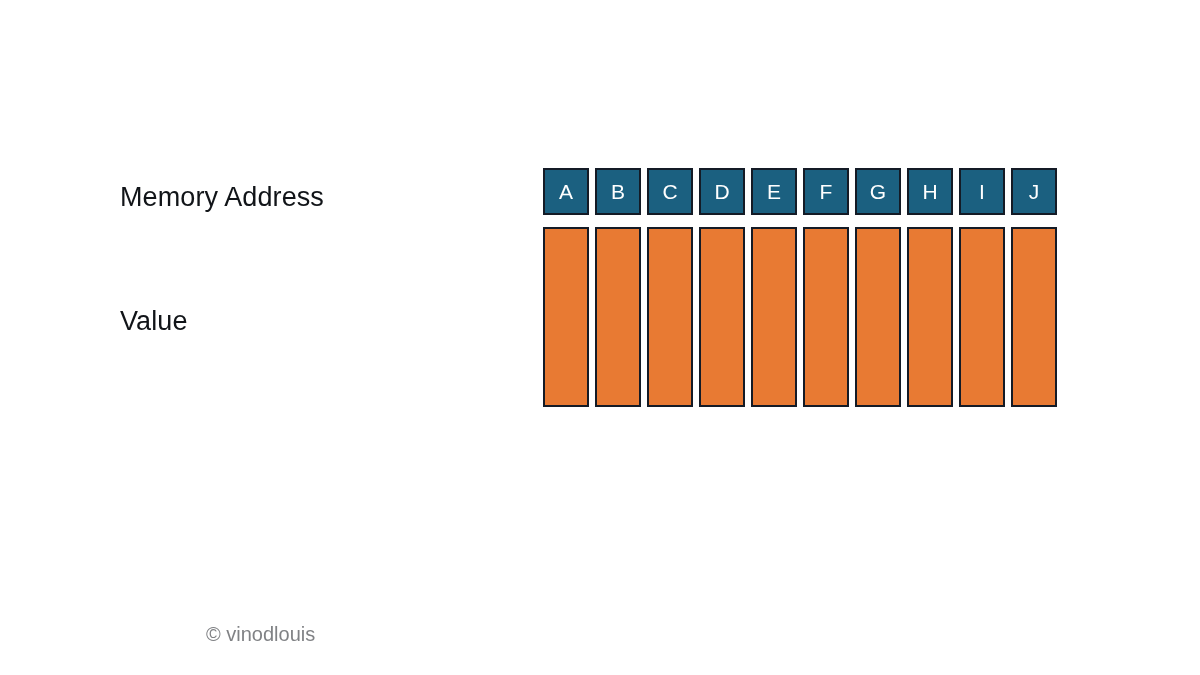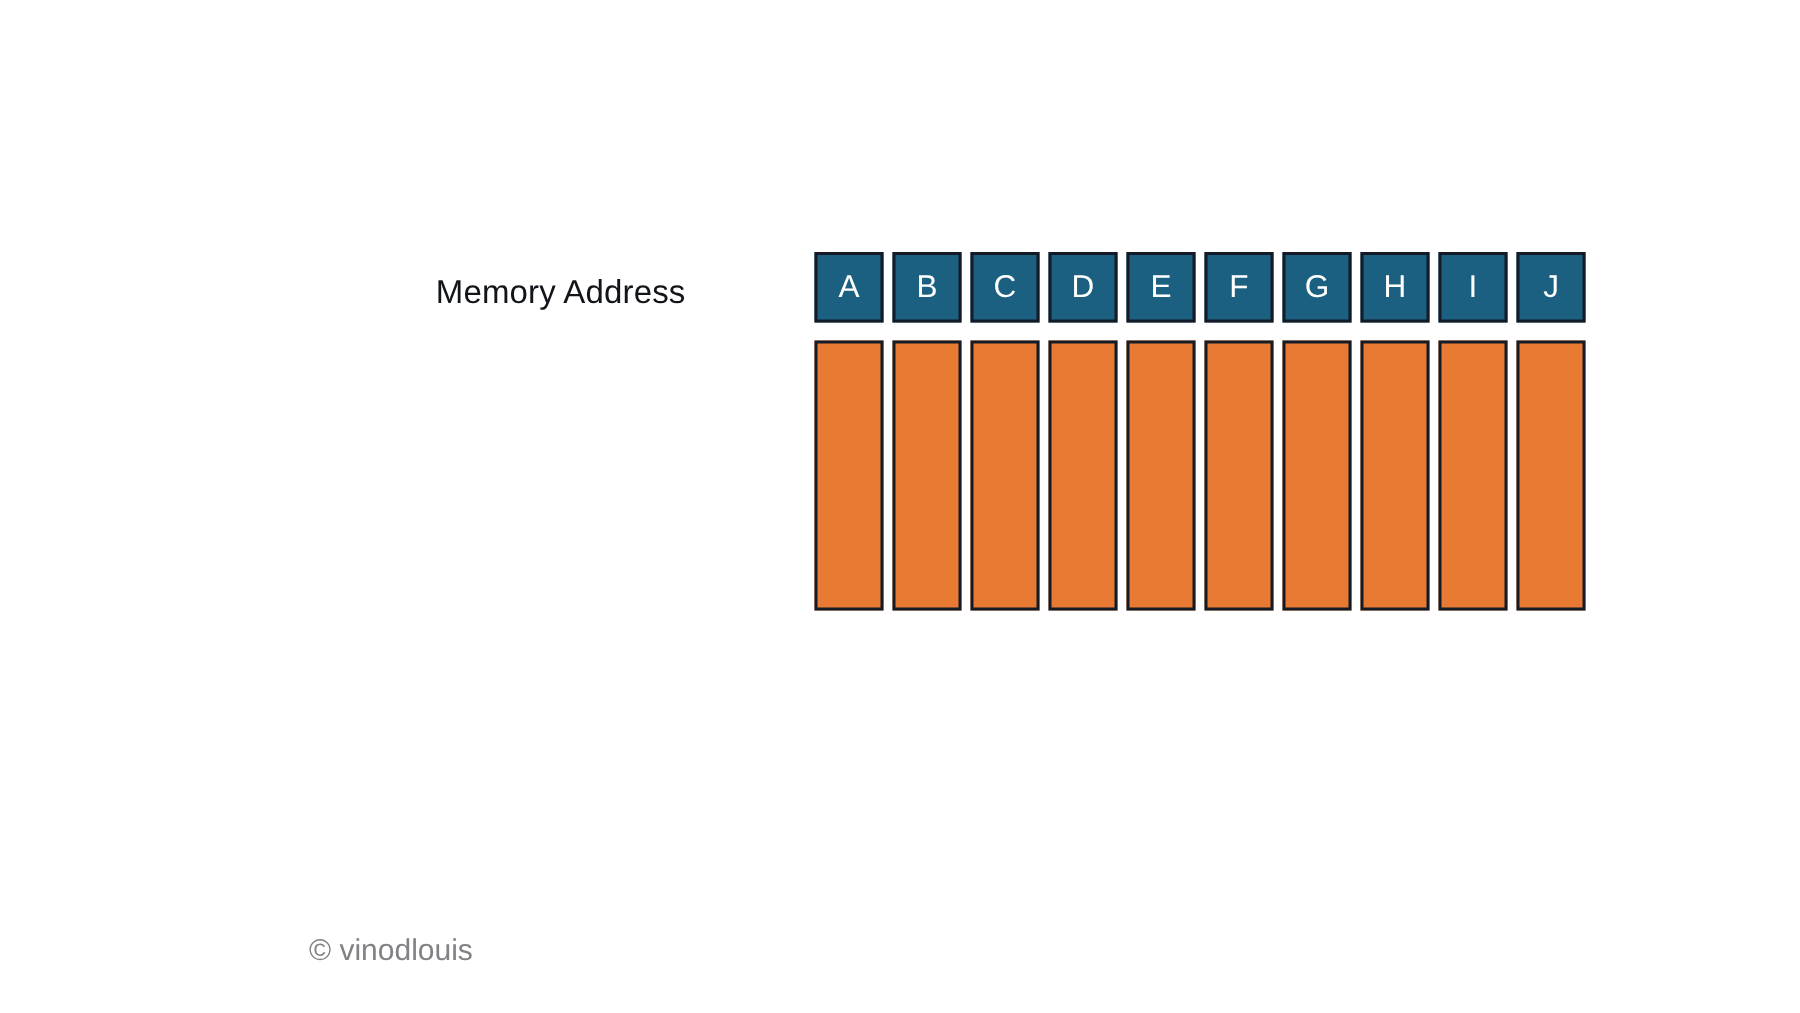--- a/index.html
+++ b/index.html
@@ -20,23 +20,22 @@
     position: absolute;
     left: 0;
     top: 0;
     width: 1200px;
     height: 675px;
   }
 
   
   .row-label {
     position: absolute;
-    text-align: right;
     color: #111418;
-    font-size: 22px;
+    font-size: 27px;
     font-weight: 400;
     letter-spacing: 0.1px;
     white-space: nowrap;
     line-height: 1;
   }
   #label-memory-address {
     left: 120px;
     top: 184px;
     width: 337px;
   }
@@ -98,20 +97,21 @@
     margin-left: 22px;
   }
 </style>
 </head>
 <body>
 
 <div id="stage">
 
   <div class="row-label" id="label-memory-address">Memory Address</div>
 
+  <div class="row-label" id="label-value">Value</div>
 
   <div id="address-row">
     <div class="address-cell">
       <span>A</span>
     </div>
     <div class="address-cell">
       <span>B</span>
     </div>
     <div class="address-cell">
       <span>C</span>

